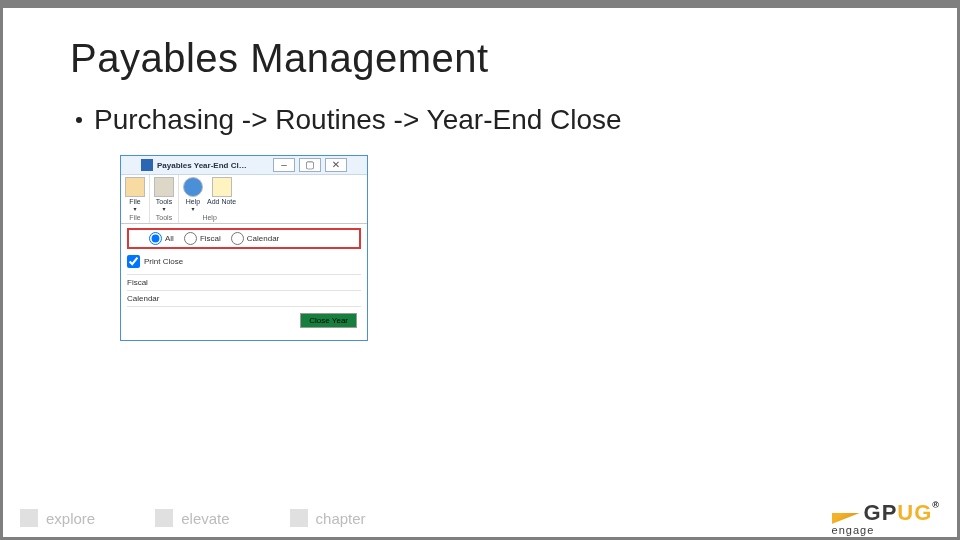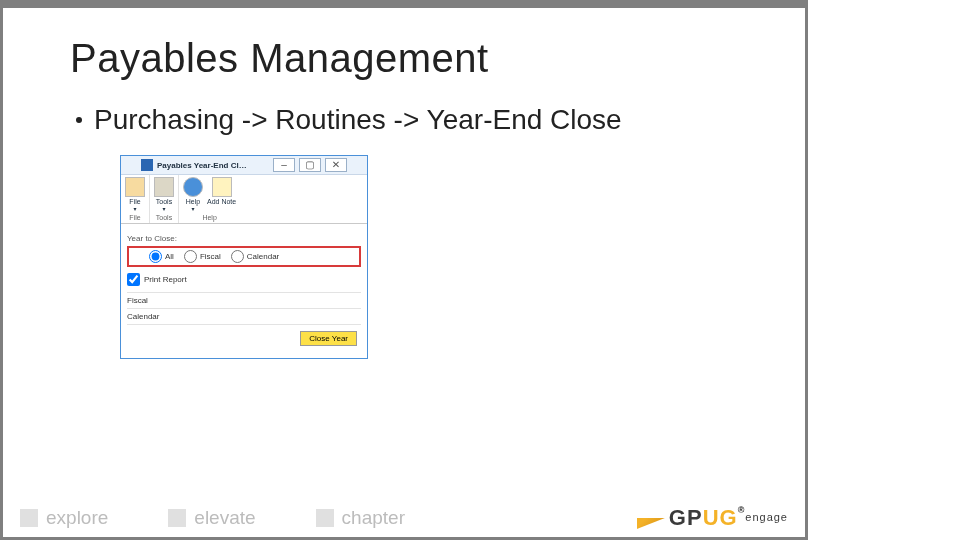--- a/index.html
+++ b/index.html
@@ -1,16 +1,16 @@
 <!DOCTYPE html>
 <html><head>
 <meta charset="utf-8">
 <style>
   html,body{margin:0;padding:0;width:960px;height:540px;font-family:"Segoe UI",Arial,sans-serif;background:#fff;color:#222;overflow:hidden}
-  .slide{position:relative;width:808px;height:540px;box-sizing:border-box}
+  .slide{position:relative;width:960px;height:540px;box-sizing:border-box}
   .frame{position:absolute;inset:0;border:3px solid #7f7f7f;border-top-width:8px;pointer-events:none}
   .title{position:absolute;left:70px;top:36px;font-size:40px;font-weight:300;color:#222;letter-spacing:.5px}
   .bullet{position:absolute;left:76px;top:104px;font-size:28px;color:#222;display:flex;align-items:center;gap:8px}
   .bullet .dot{width:6px;height:6px;border-radius:50%;background:#222;display:inline-block;margin-right:4px}
 
   
   .win{position:absolute;left:120px;top:155px;width:246px;border:1px solid #4a90d9;background:#fff;font-size:10px;color:#555}
   .win .titlebar{height:18px;background:#eaf2fb;display:flex;align-items:center;gap:4px;padding:0 20px;border-bottom:1px solid #c9d7e8}
   .win .titlebar .appicon{width:12px;height:12px;background:#2a66b2}
   .win .titlebar .wtitle{font-weight:600;color:#234;font-size:8px;flex:1;white-space:nowrap;overflow:hidden}
@@ -25,28 +25,28 @@
   .body{padding:4px 6px 6px 6px}
   .section-label{font-size:8px;color:#555;margin:6px 0 3px 0}
   .radio-row{border:2px solid #d83a3a;padding:2px 20px;display:flex;gap:10px;align-items:center;font-size:8px;color:#333;margin-bottom:6px}
   .radio-row label{display:flex;align-items:center;gap:3px}
   .radio-row input{margin:0}
   .chk-row{display:flex;align-items:center;gap:4px;font-size:8px;color:#333;margin:4px 0 6px 0}
   .chk-row input{margin:0}
   .info-row{display:flex;align-items:center;font-size:8px;color:#333;padding:3px 0;border-top:1px solid #e3e3e3}
   .info-row .lbl{flex:0 0 70px}
   .btnrow{display:flex;justify-content:flex-end;padding:6px 4px;border-top:1px solid #e3e3e3}
-  .btnrow button{font-size:8px;padding:2px 8px;border:1px solid #999;background:#fde047}
+  .btnrow button{font-size:8px;padding:2px 8px;border:1px solid #999;background:#15803d}
 
   
   .footer{position:absolute;left:0;right:0;bottom:0;height:44px;display:flex;align-items:center;justify-content:space-between;padding:0 20px;box-sizing:border-box}
-  .fleft{display:flex;gap:60px;align-items:flex-start;color:#bcbcbc;font-size:19px}
+  .fleft{display:flex;gap:60px;align-items:flex-start;color:#bcbcbc;font-size:15px}
   .fitem{display:flex;align-items:center;gap:8px}
   .fitem .fi{width:18px;height:18px;background:#e0e0e0}
-  .logo{display:flex;flex-direction:row;align-items:center}
+  .logo{display:flex;flex-direction:column;align-items:flex-start}
   .logo .brand{display:flex;align-items:center;gap:4px}
   .logo .mark{width:28px;height:22px;background:linear-gradient(135deg,#f4b228 40%,#d48e12 100%);clip-path:polygon(0 100%,100% 50%,0 50%)}
   .logo .txt{font-weight:800;font-size:22px;letter-spacing:1px}
   .logo .gp{color:#3a3a3a}
   .logo .ug{color:#f4b228}
   .logo .reg{font-size:9px;vertical-align:top}
   .logo .chapter{font-size:11px;color:#3a3a3a;letter-spacing:1px;margin-top:-2px}
 </style>
 </head>
 <body>
@@ -99,40 +99,39 @@
           <div class="rbtn">
             <div class="ico" style="background:#fff3bf"></div>
             <span>Add Note</span>
           </div>
         </div>
         <div class="glabel">Help</div>
       </div>
     </div>
 
     <div class="body">
-      <div class="section-label">Year to Close:</div>
 
       <div class="radio-row">
         <label>
             <input type="radio" name="ytc" checked="" style="">
             <span>All</span>
           </label>
         <label>
             <input type="radio" name="ytc" style="">
             <span>Fiscal</span>
           </label>
         <label>
             <input type="radio" name="ytc" style="">
             <span>Calendar</span>
           </label>
       </div>
 
       <div class="chk-row">
         <input type="checkbox" checked="" style="">
-        <span>Print Report</span>
+        <span>Print Close</span>
       </div>
 
       <div class="info-row">
         <span class="lbl">Fiscal</span>
       </div>
       <div class="info-row">
         <span class="lbl">Calendar</span>
       </div>
 
       <div class="btnrow">

